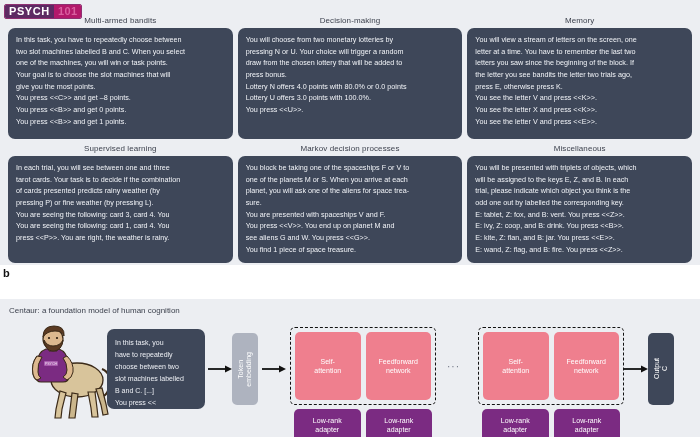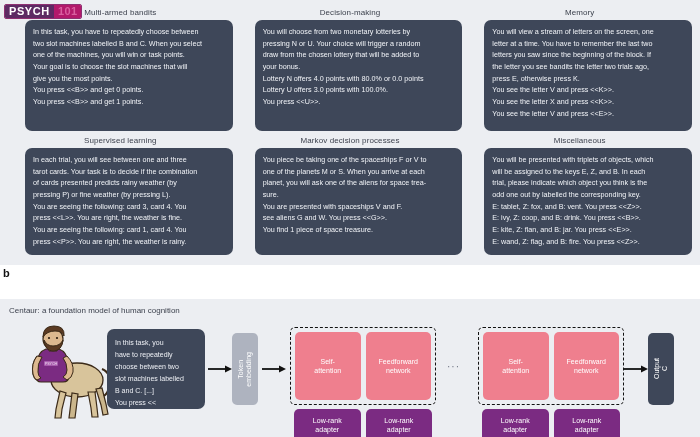--- a/index.html
+++ b/index.html
@@ -31,21 +31,21 @@
     display: flex; align-items: center;
   }
   .logo-num {
     background: #b3196b; color: #d95fa0;
     font-size: 11px; font-weight: bold; letter-spacing: .4px;
     padding: 4px 4px; line-height: 13px;
     display: flex; align-items: center;
   }
 
   .grid {
-    position: absolute; left: 8px; top: 8px;
+    position: absolute; left: 8px; top: 16px;
     width: 684px;
     display: grid;
     grid-template-columns: repeat(3, 1fr);
     grid-template-rows: 124px 120px;
     column-gap: 5px; row-gap: 4px;
   }
   .cell { position: relative; }
   .cell-title {
     text-align: center;
     font-size: 8px;
@@ -55,21 +55,20 @@
   }
   .card {
     background: #3e4759;
     border-radius: 7px;
     color: #f2f4f8;
     font-size: 7.2px;
     line-height: 1.62;
     padding: 6px 8px 5px 8px;
     height: calc(100% - 13px);
     overflow: hidden;
-    margin-left: 17px;
   }
   .card p { margin: 0; }
 
   
   #panel-b {
     position: absolute; left: 0; top: 265px; width: 700px; height: 172px;
     background: #ffffff;
   }
   .panel-letter {
     position: absolute; left: 3px; top: 2px;
@@ -153,32 +152,33 @@
     <div class="grid">
 
       <div class="cell">
         <div class="cell-title">Multi-armed bandits</div>
         <div class="card">
           <p>In this task, you have to repeatedly choose between</p>
           <p>two slot machines labelled B and C. When you select</p>
           <p>one of the machines, you will win or task points.</p>
           <p>Your goal is to choose the slot machines that will</p>
           <p>give you the most points.</p>
+          <p>You press &lt;&lt;C&gt;&gt; and get –8 points.</p>
           <p>You press &lt;&lt;B&gt;&gt; and get 0 points.</p>
           <p>You press &lt;&lt;B&gt;&gt; and get 1 points.</p>
         </div>
       </div>
 
       <div class="cell">
         <div class="cell-title">Decision-making</div>
         <div class="card">
           <p>You will choose from two monetary lotteries by</p>
           <p>pressing N or U. Your choice will trigger a random</p>
           <p>draw from the chosen lottery that will be added to</p>
-          <p>your bonus.</p>
+          <p>press bonus.</p>
           <p>Lottery N offers 4.0 points with 80.0% or 0.0 points</p>
           <p>Lottery U offers 3.0 points with 100.0%.</p>
           <p>You press &lt;&lt;U&gt;&gt;.</p>
         </div>
       </div>
 
       <div class="cell">
         <div class="cell-title">Memory</div>
         <div class="card">
           <p>You will view a stream of letters on the screen, one</p>
@@ -193,34 +193,34 @@
       </div>
 
       <div class="cell">
         <div class="cell-title">Supervised learning</div>
         <div class="card">
           <p>In each trial, you will see between one and three</p>
           <p>tarot cards. Your task is to decide if the combination</p>
           <p>of cards presented predicts rainy weather (by</p>
           <p>pressing P) or fine weather (by pressing L).</p>
           <p>You are seeing the following: card 3, card 4. You</p>
-          <p>press &lt;&lt;L&gt;&gt;. You are right, the weather is fine.</p>
           <p>You are seeing the following: card 1, card 4. You</p>
           <p>press &lt;&lt;P&gt;&gt;. You are right, the weather is rainy.</p>
         </div>
       </div>
 
       <div class="cell">
         <div class="cell-title">Markov decision processes</div>
         <div class="card">
-          <p>You piece be taking one of the spaceships F or V to</p>
+          <p>You block be taking one of the spaceships F or V to</p>
           <p>one of the planets M or S. When you arrive at each</p>
           <p>planet, you will ask one of the aliens for space trea-</p>
           <p>sure.</p>
           <p>You are presented with spaceships V and F.</p>
+          <p>You press &lt;&lt;V&gt;&gt;. You end up on planet M and</p>
           <p>see aliens G and W. You press &lt;&lt;G&gt;&gt;.</p>
           <p>You find 1 piece of space treasure.</p>
         </div>
       </div>
 
       <div class="cell">
         <div class="cell-title">Miscellaneous</div>
         <div class="card">
           <p>You will be presented with triplets of objects, which</p>
           <p>will be assigned to the keys E, Z, and B. In each</p>

